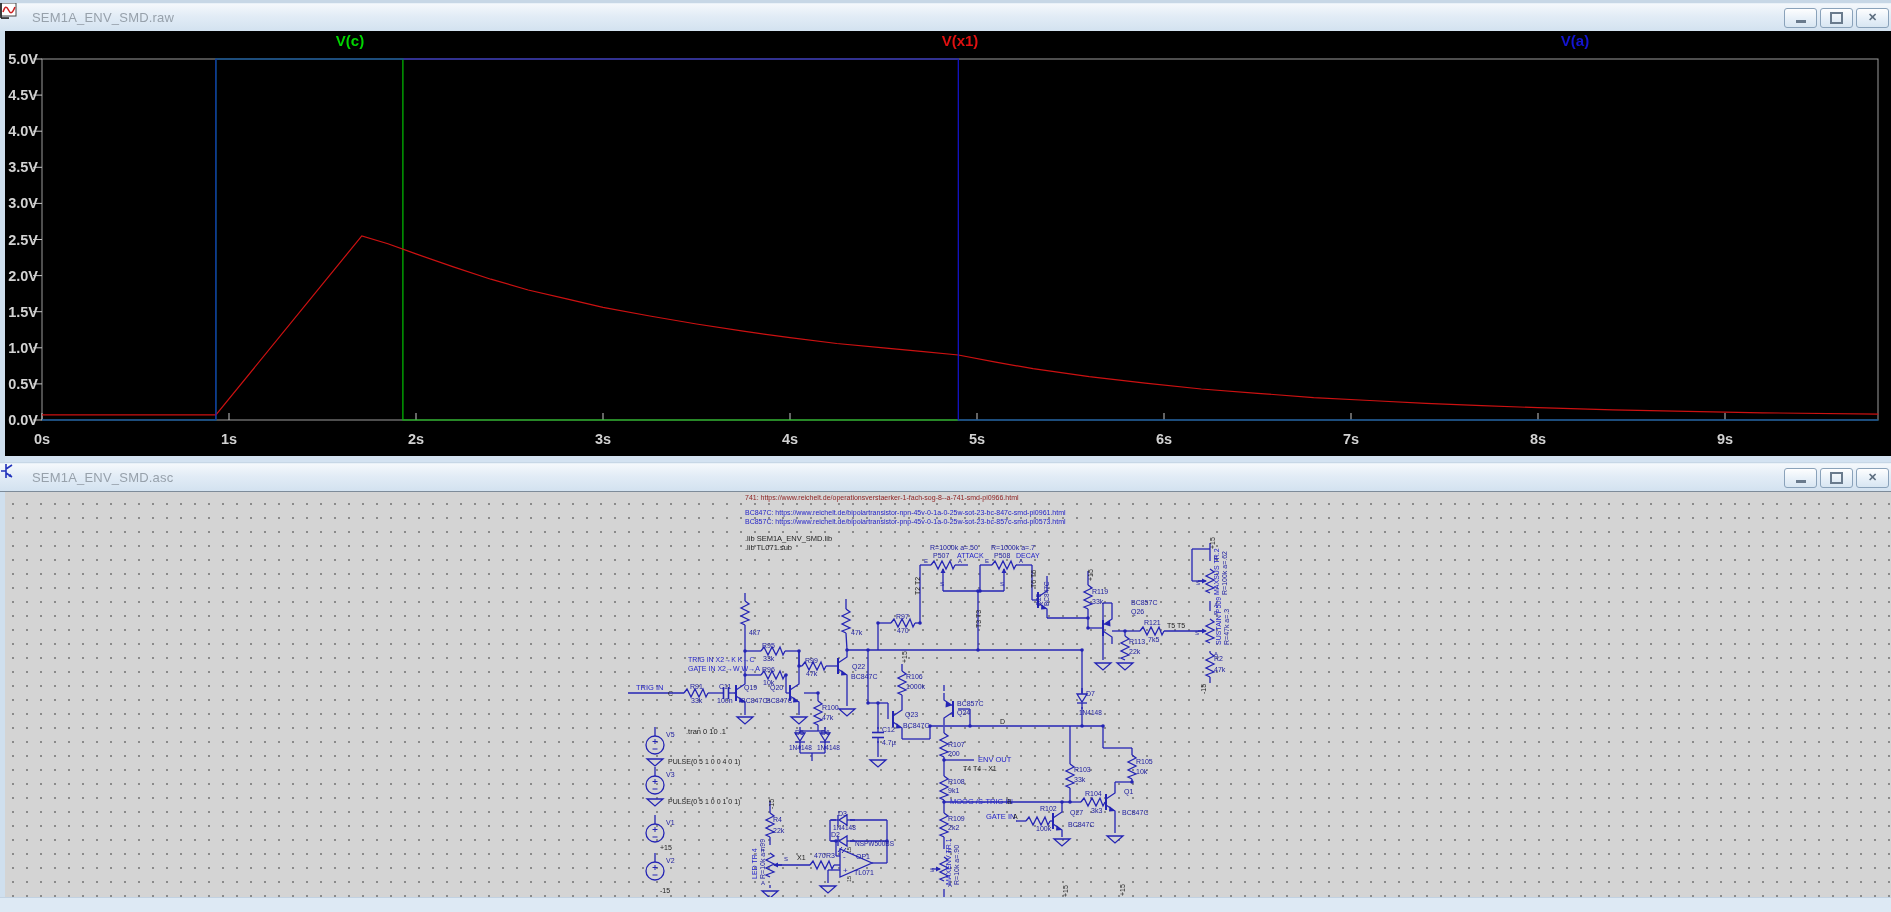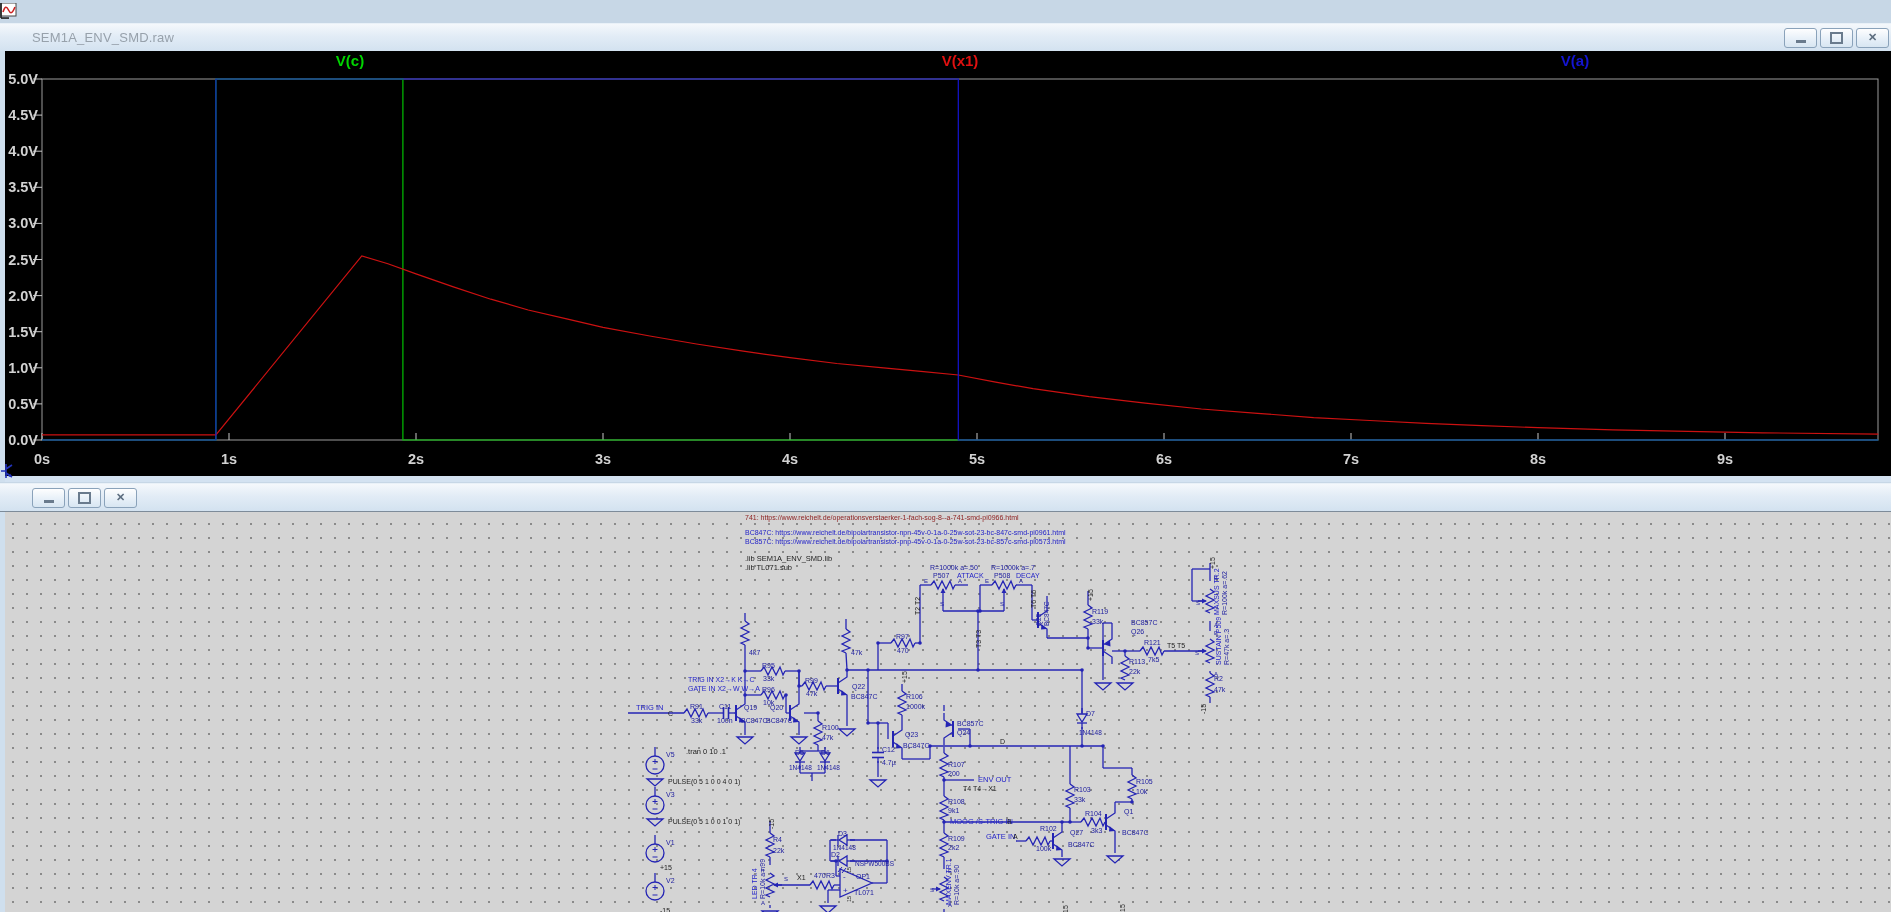--- a/index.html
+++ b/index.html
@@ -1,19 +1,19 @@
 <!DOCTYPE html>
 <html><head>
 <meta charset="utf-8">
 <style>
   html,body{margin:0;padding:0;background:#b9c9da;overflow:hidden;}
   #screen{position:relative;width:1891px;height:912px;font-family:"Liberation Sans",sans-serif;background:#c7d7e6;}
   .window{position:absolute;left:0;width:1891px;}
   .titlebar{height:27px;background:linear-gradient(#f4f8fc,#e2ecf6 45%,#d3e2f0);border-top:1px solid #e9f1f8;
-    display:flex;align-items:center;overflow:hidden;margin-top:20px;}
+    display:flex;align-items:center;overflow:hidden;}
   .titlebar .ticon{width:17px;height:16px;margin-left:7px;margin-right:8px;flex:0 0 auto;}
   .titlebar .ttext{font-size:13px;color:#97a1ab;letter-spacing:.2px;flex:1 1 auto;white-space:nowrap;}
   .winbtns{display:flex;gap:3px;margin-right:2px;flex:0 0 auto;}
   .wbtn{width:31px;height:18px;border:1px solid #8aa2ba;border-radius:3px;
     background:linear-gradient(#fefefe,#e9f1f9 50%,#d8e6f2);display:flex;align-items:center;justify-content:center;
     color:#5d6e80;font-size:10px;line-height:1;cursor:default;}
   .glyph-min{width:10px;height:3px;background:#6a7b8d;margin-top:7px;}
   .glyph-restore{width:9px;height:8px;border:2px solid #6a7b8d;}
   .glyph-close{font-size:11px;font-weight:bold;color:#5d6e80;}
   
@@ -116,20 +116,21 @@
   </div>
 
   <div class="window" id="win-sch">
     <div class="titlebar">
       <span class="ticon">
         <svg width="17" height="16" viewBox="0 0 17 16">
           <path d="M6 1 V15 M6 6 L12 2 M6 10 L12 14 M1 8 H6" stroke="#2233bb" stroke-width="1.6" fill="none"></path>
           <path d="M12 14 l-3.5 -0.6 l1.8 -2.6 Z" fill="#2233bb"></path>
         </svg>
       </span>
+      <span class="ttext">SEM1A_ENV_SMD.asc</span>
       <span class="winbtns">
         <span class="wbtn">
             <span class="glyph-min"></span>
           </span>
         <span class="wbtn">
             <span class="glyph-restore"></span>
           </span>
         <span class="wbtn">
             <span class="glyph-close">✕</span>
           </span>

